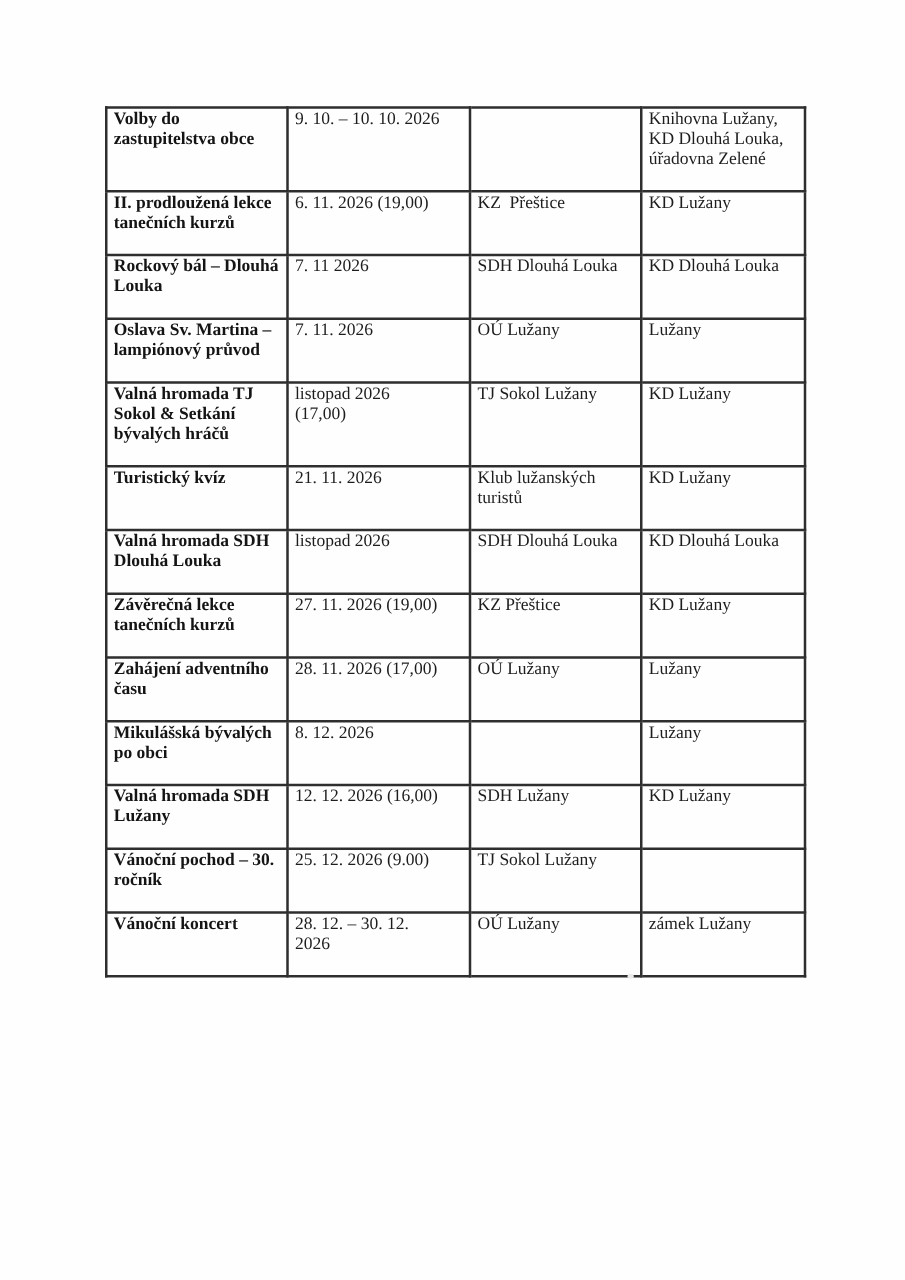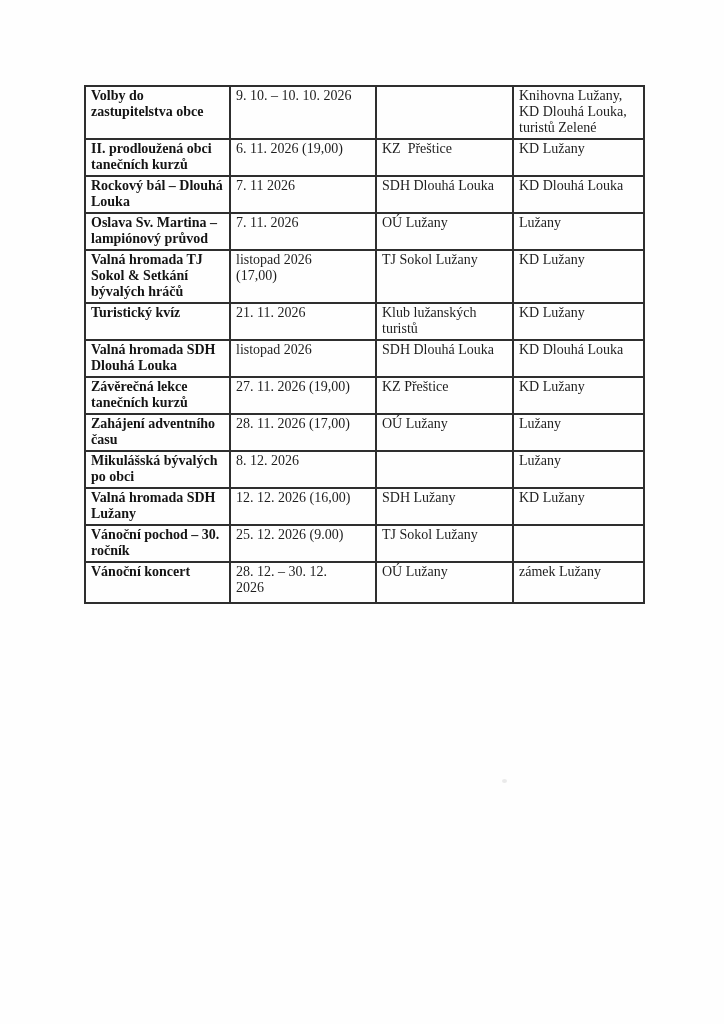--- a/index.html
+++ b/index.html
@@ -18,21 +18,21 @@
   table.events {
     position: absolute;
     left: 84px;
     top: 85px;
     border-collapse: collapse;
     table-layout: fixed;
   }
   table.events td {
     border: 2px solid #2e2e2e;
     vertical-align: top;
-    padding: 1px 5px 2px 5px;
+    padding: 1px 5px 16px 5px;
     font-size: 14px;
     line-height: 16px;
     color: #1d1d1d;
     white-space: pre-wrap;
     overflow: hidden;
   }
   table.events td.event {
     font-weight: bold;
     color: #141414;
   }
@@ -59,24 +59,24 @@
       <col style="width:131px">
     </colgroup>
     <tbody>
       <tr style="height:52px">
         <td class="event">Volby do
 zastupitelstva obce</td>
         <td>9. 10. – 10. 10. 2026</td>
         <td></td>
         <td>Knihovna Lužany,
 KD Dlouhá Louka,
-turistů Zelené</td>
+úřadovna Zelené</td>
       </tr>
       <tr style="height:34px">
-        <td class="event">II. prodloužená obci
+        <td class="event">II. prodloužená lekce
 tanečních kurzů</td>
         <td>6. 11. 2026 (19,00)</td>
         <td>KZ  Přeštice</td>
         <td>KD Lužany</td>
       </tr>
       <tr style="height:35px">
         <td class="event">Rockový bál – Dlouhá
 Louka</td>
         <td>7. 11 2026</td>
         <td>SDH Dlouhá Louka</td>

